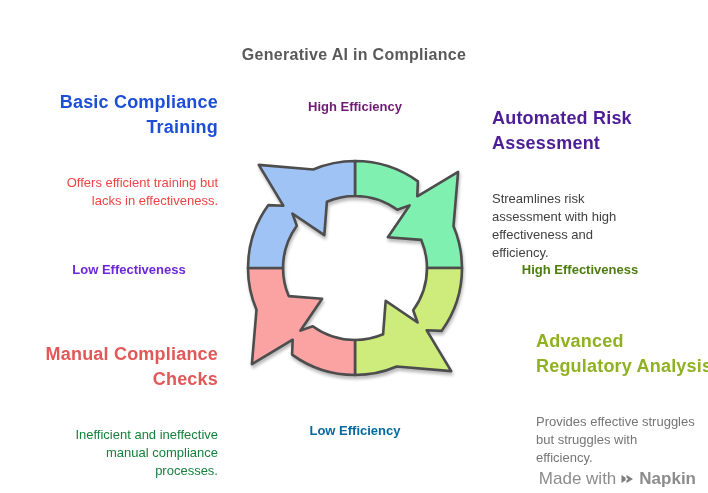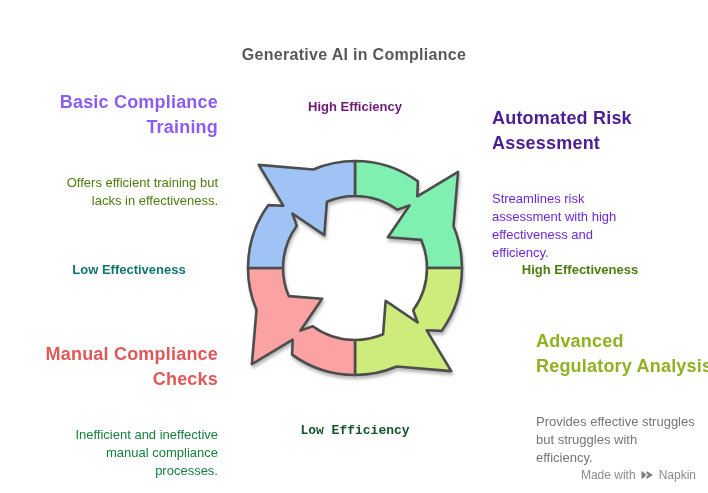--- a/index.html
+++ b/index.html
@@ -25,49 +25,49 @@
   .quad.br{left:492px;width:190px;top:311px;text-align:left;margin-left:44px;}
   .quad .heading{
     font-size:18px;line-height:1.38;font-weight:800;letter-spacing:.2px;margin:0;
   }
   .quad .body{
     margin:16px 0 0 0;font-size:13px;line-height:1.4;color:#757575;
   }
   .cycle-svg{position:absolute;left:195px;top:108px;
     filter:drop-shadow(1.5px 3px 1.5px rgba(60,60,60,.35));}
   .badge{
-    position:absolute;right:12px;bottom:11px;display:flex;align-items:center;gap:5px;
-    font-size:12px;color:#8c8c8c;cursor:pointer;
+    position:absolute;right:12px;bottom:4px;display:flex;align-items:center;gap:5px;
+    font-size:17px;color:#8c8c8c;cursor:pointer;
   }
-  .badge .brand{font-weight:400;}
+  .badge .brand{font-weight:700;}
   .badge svg{display:block;}
 </style>
 </head>
 <body>
 
 <div id="stage">
 
   <div class="title" style="color: rgb(89, 89, 89);">Generative AI in Compliance</div>
 
   <div class="axis top" style="color: #701a75;">High Efficiency</div>
-  <div class="axis bottom" style="color: #14532d; font-family: Liberation Mono, monospace;">Low Efficiency</div>
-  <div class="axis left" style="color: #0f766e;">Low Effectiveness</div>
+  <div class="axis bottom" style="color: #0369a1;">Low Efficiency</div>
+  <div class="axis left" style="color: #6d28d9;">Low Effectiveness</div>
   <div class="axis right" style="color: #4d7c0f;">High Effectiveness</div>
 
   <div class="quad tl">
-    <h2 class="heading" style="color: #8b5cf6;">Basic Compliance
+    <h2 class="heading" style="color: #1d4ed8;">Basic Compliance
 Training</h2>
-    <p class="body" style="color: #4d7c0f;">Offers efficient training but
+    <p class="body" style="color: #ef4444;">Offers efficient training but
 lacks in effectiveness.</p>
   </div>
 
   <div class="quad tr">
     <h2 class="heading" style="color: #4c1d95; margin-top: 16px;">Automated Risk
 Assessment</h2>
-    <p class="body" style="color: #6d28d9;">Streamlines risk
+    <p class="body" style="color: #404040;">Streamlines risk
 assessment with high
 effectiveness and
 efficiency.</p>
   </div>
 
   <div class="quad bl">
     <h2 class="heading" style="color: rgb(226, 87, 87);">Manual Compliance
 Checks</h2>
     <p class="body" style="color: #15803d;">Inefficient and ineffective
 manual compliance

